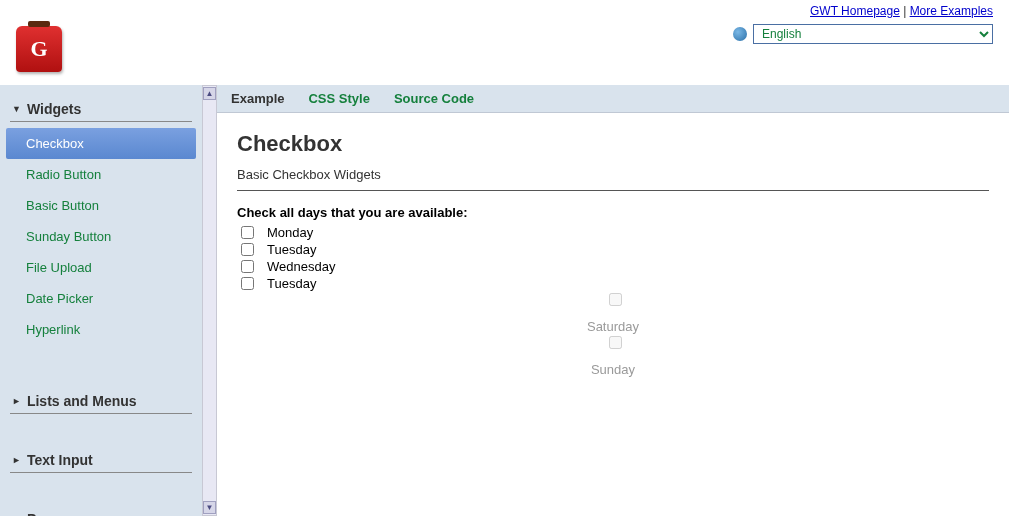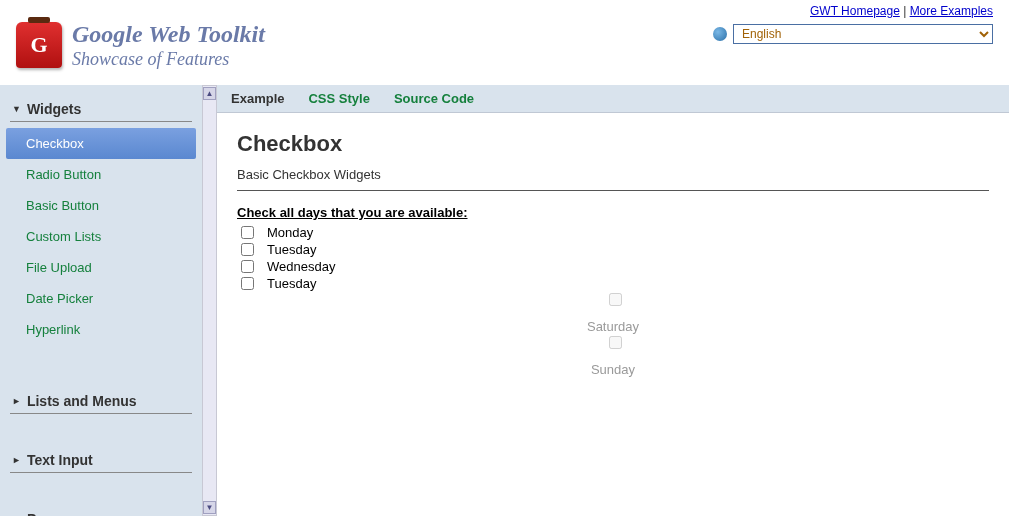--- a/index.html
+++ b/index.html
@@ -1,23 +1,23 @@
 <!DOCTYPE html>
 <html><head>
 <meta charset="utf-8">
 <style>
 * { box-sizing: border-box; margin: 0; padding: 0; }
 body { font-family: Arial, sans-serif; font-size: 13px; color: #000; background: #fff; width: 1009px; }
-.header { background: #fff; height: 85px; position: relative; padding: 16px 16px; }
+.header { background: #fff; height: 85px; position: relative; padding: 22px 16px; }
 .top-links { position: absolute; top: 4px; right: 16px; font-size: 12px; }
 .top-links a { color: #0000cc; text-decoration: underline; }
 .top-links span { color: #333; }
 .lang-row { position: absolute; top: 24px; right: 16px; display: flex; align-items: center; gap: 6px; }
 .globe-icon { width: 14px; height: 14px; border-radius: 50%; background: radial-gradient(circle at 35% 35%, #7ab8e6, #2a6fa8); display: inline-block; }
-.lang-select { width: 260px; height: 20px; border: 1px solid #4a6fa3; background: #fff; font-size: 12px; padding: 1px 4px; color: #a16207; }
+.lang-select { width: 240px; height: 20px; border: 1px solid #4a6fa3; background: #fff; font-size: 12px; padding: 1px 4px; color: #15803d; }
 .logo-area { display: flex; align-items: center; gap: 10px; padding-top: 4px; }
 .logo-box { width: 46px; height: 46px; background: linear-gradient(#e03030, #b01010); border-radius: 6px 6px 4px 4px; position: relative; box-shadow: 1px 2px 3px rgba(0,0,0,0.3); }
 .logo-box::before { content:""; position:absolute; top:-5px; left:12px; width:22px; height:6px; background:#5a2a10; border-radius:2px; }
 .logo-g { position:absolute; top:50%; left:50%; transform:translate(-50%,-50%); color:#fff; font-family: Georgia, serif; font-size:22px; font-weight:bold; }
 .title-stack { line-height: 1.2; }
 .title-main { font-family: Georgia, 'Times New Roman', serif; font-size: 24px; font-weight: bold; font-style: italic; color: #6a7aa8; }
 .title-sub { font-family: Georgia, 'Times New Roman', serif; font-size: 18px; font-style: italic; color: #6a7aa8; }
 .body-area { display: flex; height: 431px; }
 .sidebar-wrap { display:flex; }
 .sidebar { width: 202px; background: #d9e3ed; padding: 10px 6px 10px 6px; overflow: hidden; }
@@ -30,21 +30,21 @@
 .menu-item { padding: 8px 8px 8px 20px; font-size:13px; color:#15803d; cursor:pointer; border-radius:2px; }
 .menu-item.active { background: linear-gradient(#7aa0e0, #5a88d0); color:#fff; }
 .main { flex:1; background:#fff; }
 .tabbar { background:#d9e3ed; height:28px; display:flex; align-items:center; padding:10px 14px; gap:24px; border-bottom:1px solid #c0c8d4;}
 .tab { font-size:13px; font-weight:bold; color:#15803d; cursor:pointer; }
 .tab.active { color:#333; }
 .content { padding: 18px 20px; }
 .page-title { font-family: Arial, sans-serif; font-size:22px; font-weight:bold; color:#333; margin-bottom:10px;}
 .page-desc { font-size:13px; color:#333; margin-bottom:8px; }
 .hr { border:0; border-top:1px solid #555; margin-bottom:14px;}
-.prompt { font-weight:bold; font-size:13px; margin-bottom:4px;text-decoration:underline;}
+.prompt { font-weight:bold; font-size:13px; margin-bottom:4px;}
 .cb-row { display:flex; align-items:center; gap:13px; font-size:13px; padding:1px 0;}
 .cb-row input { width:13px; height:13px; margin-left:4px; }
 .cb-row.disabled { color:#9a9a9a;flex-direction:column; }
 </style>
 </head>
 <body>
 
 <div class="header">
   <div class="top-links">
     <a href="#">GWT Homepage</a><span> | </span><a href="#">More Examples</a>
@@ -52,39 +52,35 @@
   <div class="lang-row">
     <span class="globe-icon"></span>
     <select class="lang-select">
       <option>English</option>
     </select>
   </div>
   <div class="logo-area">
     <div class="logo-box">
         <span class="logo-g">G</span>
       </div>
-    <div class="title-stack">
-      <div class="title-main">Google Web Toolkit</div>
-      <div class="title-sub">Showcase of Features</div>
-    </div>
   </div>
 </div>
 
 <div class="body-area">
   <div class="sidebar-wrap">
     <div class="sidebar">
       <div class="section-header">
         <span class="tri">▼</span>
         <span>Widgets</span>
       </div>
       <div class="menu-items">
         <div class="menu-item active">Checkbox</div>
         <div class="menu-item">Radio Button</div>
         <div class="menu-item">Basic Button</div>
-        <div class="menu-item">Custom Lists</div>
+        <div class="menu-item">Sunday Button</div>
         <div class="menu-item">File Upload</div>
         <div class="menu-item">Date Picker</div>
         <div class="menu-item">Hyperlink</div>
       </div>
       <div class="section-header collapsed">
         <span class="tri">►</span>
         <span>Lists and Menus</span>
       </div>
       <div class="section-header collapsed" style="margin-top:32px">
         <span class="tri">►</span>

